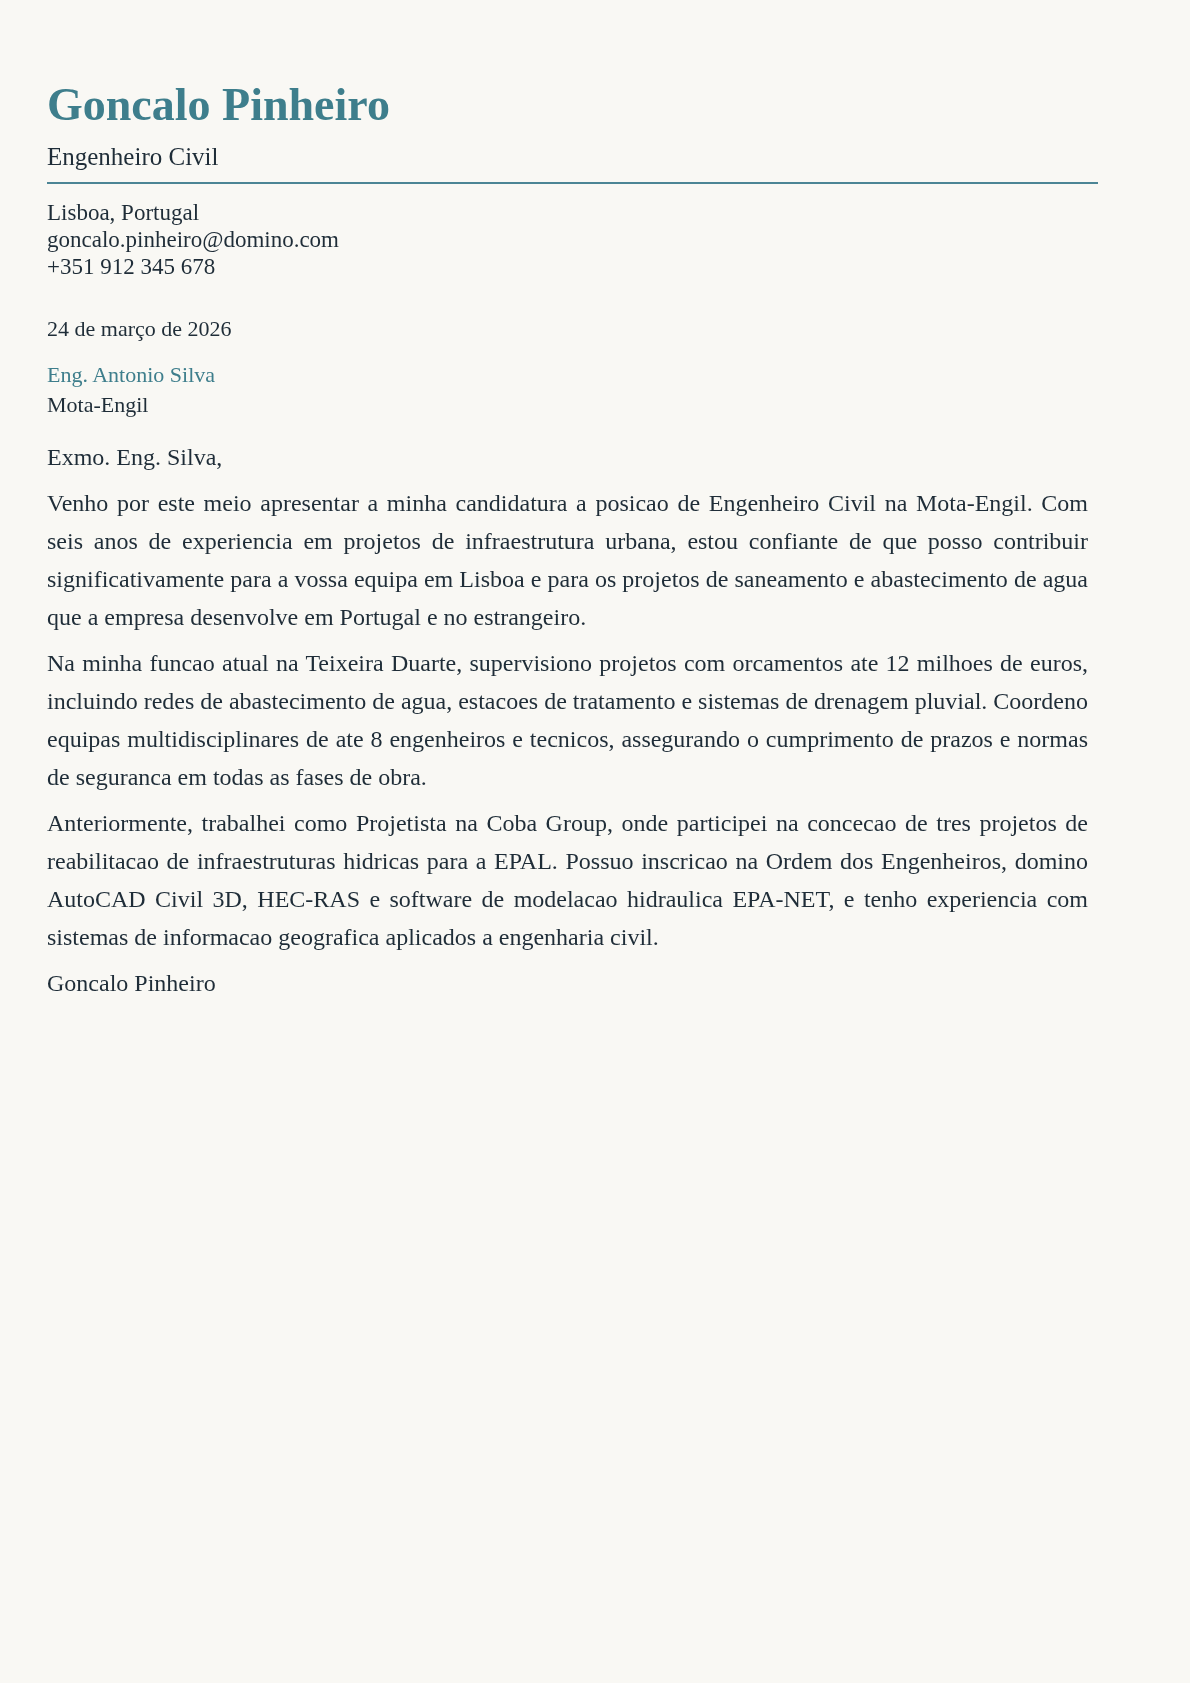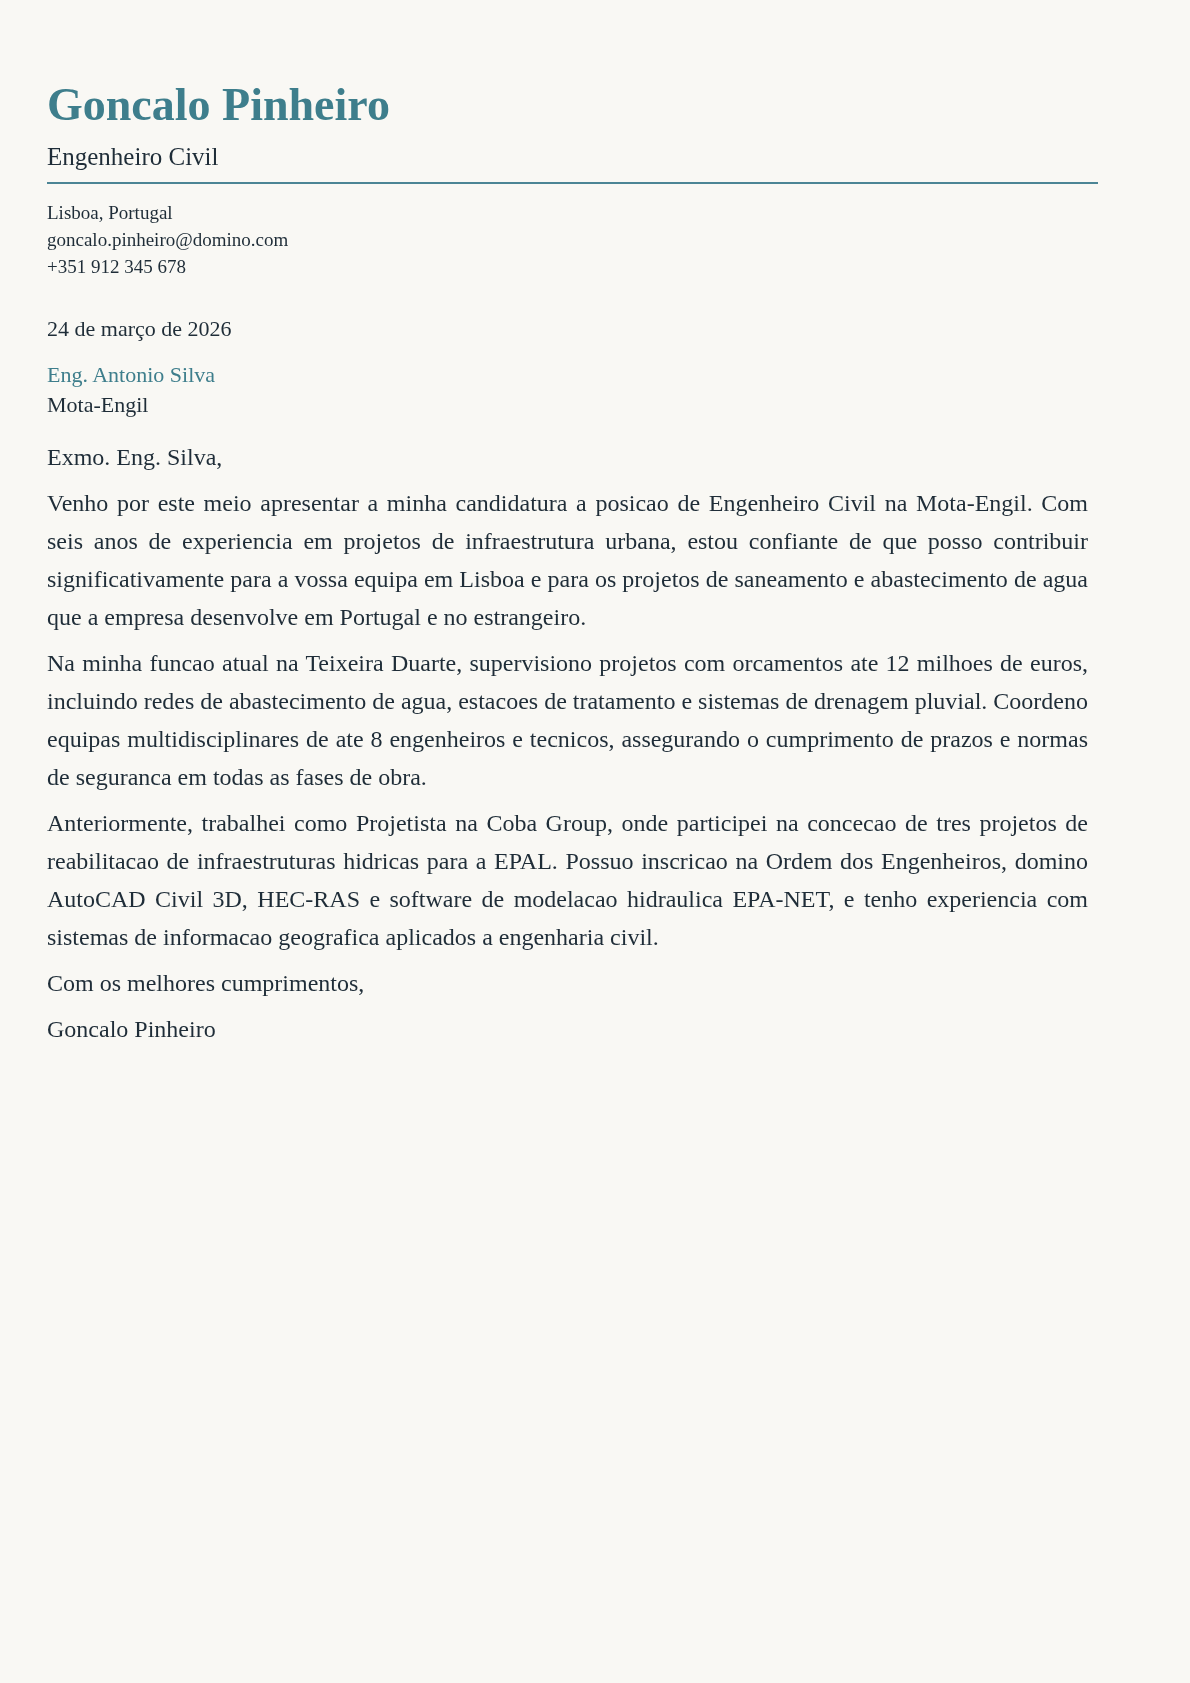--- a/index.html
+++ b/index.html
@@ -34,21 +34,21 @@
   }
   .divider {
     margin-top: 11px;
     border: 0;
     border-top: 2px solid #4c8595;
     height: 0;
     width: 100%;
   }
   .contact {
     margin-top: 15px;
-    font-size: 19px;
+    font-size: 23px;
     line-height: 27px;
   }
   .date {
     margin-top: 34px;
     font-size: 22px;
     line-height: 30px;
   }
   .recipient {
     margin-top: 16px;
     font-size: 22px;
@@ -96,18 +96,17 @@
 
     <p class="salutation">Exmo. Eng. Silva,</p>
 
     <p class="para">Venho por este meio apresentar a minha candidatura a posicao de Engenheiro Civil na Mota-Engil. Com seis anos de experiencia em projetos de infraestrutura urbana, estou confiante de que posso contribuir significativamente para a vossa equipa em Lisboa e para os projetos de saneamento e abastecimento de agua que a empresa desenvolve em Portugal e no estrangeiro.</p>
 
     <p class="para">Na minha funcao atual na Teixeira Duarte, supervisiono projetos com orcamentos ate 12 milhoes de euros, incluindo redes de abastecimento de agua, estacoes de tratamento e sistemas de drenagem pluvial. Coordeno equipas multidisciplinares de ate 8 engenheiros e tecnicos, assegurando o cumprimento de prazos e normas de seguranca em todas as fases de obra.</p>
 
     <p class="para">Anteriormente, trabalhei como Projetista na Coba Group, onde participei na concecao de tres projetos de reabilitacao de infraestruturas hidricas para a EPAL. Possuo inscricao na Ordem dos Engenheiros, domino AutoCAD Civil 3D, HEC-RAS e software de modelacao hidraulica EPA-NET, e tenho experiencia com sistemas de informacao geografica aplicados a engenharia civil.</p>
 
 
-    <p class="closing">Com os melhores cumprimentos,</p>
 
     <p class="signature">Goncalo Pinheiro</p>
   </main>
 
 </div>
 
 </body></html>

